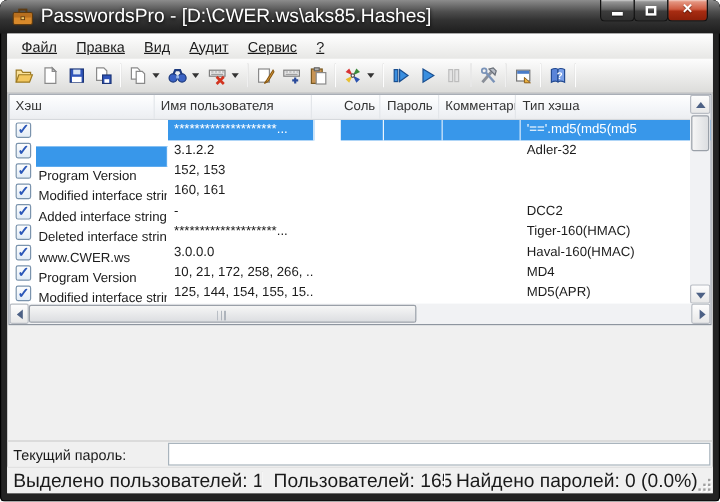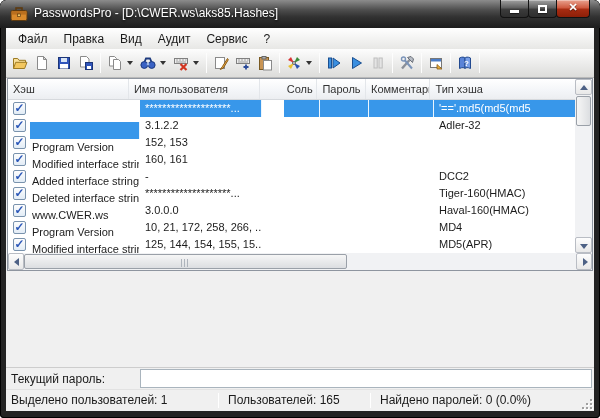--- a/index.html
+++ b/index.html
@@ -6,39 +6,39 @@
   body { background:#fff; font-family:"Liberation Sans", sans-serif; }
   .win { position:relative; width:600px; height:418px; background:#232323;
          border-radius:6px 6px 4px 4px; overflow:hidden; box-shadow:inset 0 0 0 1px #000; }
 
   
   .titlebar { position:absolute; left:0; top:0; width:600px; height:28px;
     background:linear-gradient(#8c8c8c, #4e4e4e 35%, #323232 60%, #1d1d1d);
     border-radius:6px 6px 0 0; }
   .app-icon { position:absolute; left:10px; top:6px; width:18px; height:16px; }
   .title-text { position:absolute; left:34px; top:0; height:28px; line-height:27px;
-    color:#fff; font-size:12px; text-shadow:0 1px 3px #000; white-space:nowrap; }
+    color:#fff; font-size:16px; text-shadow:0 1px 3px #000; white-space:nowrap; }
   .cap-btns { position:absolute; right:10px; top:0; display:flex; }
   .cap-btn { height:18px; border:1px solid #121212; border-top:none;
     border-radius:0 0 4px 4px; margin-left:-1px; position:relative;
     background:linear-gradient(#a2a2a2, #606060 45%, #3c3c3c 55%, #2e2e2e);
     box-shadow:inset 0 1px 0 rgba(255,255,255,.35); width:29px; cursor:default; }
   .cap-btn.close { width:34px;
     background:linear-gradient(#e9a28f, #cf5b41 45%, #a72c12 55%, #8d1f08); }
   .glyph-min { position:absolute; left:9px; bottom:4px; width:9px; height:3px; background:#fff; box-shadow:0 1px 1px #00000088; }
   .glyph-max { position:absolute; left:9px; top:5px; width:9px; height:8px; border:2px solid #fff; box-shadow:0 1px 1px #00000066; }
   .glyph-x { position:absolute; left:0; top:1px; width:100%; text-align:center; color:#fff;
     font-size:11px; font-weight:bold; text-shadow:0 1px 1px #00000088; }
 
   
   .client { position:absolute; left:6px; top:28px; width:588px; height:383px; background:#f0f0f0; }
 
   .menubar { position:absolute; left:0; top:0; width:588px; height:21px;
     background:linear-gradient(#ffffff, #e7e7e5); display:flex; align-items:center;
-    padding-left:4px; font-size:12px; color:#1a1a1a; }
+    padding-left:4px; font-size:12px; color:#1a1a1a;text-decoration:underline; }
   .menu-item { padding:2px 8px; white-space:nowrap; }
 
   .toolbar { position:absolute; left:0; top:21px; width:588px; height:29px;
     background:linear-gradient(#fdfdfd, #dcdcda); border-bottom:1px solid #b9b9b9;
     display:flex; align-items:center; padding-left:3px; }
   .tb-btn { width:22px; height:22px; display:flex; align-items:center; justify-content:center; }
   .tb-btn svg { width:16px; height:16px; }
   .dd { width:0; height:0; border-left:3px solid transparent; border-right:3px solid transparent;
     border-top:4px solid #333; margin:0 4px 0 1px; }
   .tb-sep { width:1px; height:20px; background:#b2b2b2; border-right:1px solid #fdfdfd; margin:0 3px; }
@@ -81,21 +81,21 @@
     background:repeating-linear-gradient(90deg,#aeb4bc 0 1px,transparent 1px 3px); }
 
   
   .pw-line { position:absolute; left:0; top:339px; width:588px; border-top:1px solid #cdcdcd; }
   .pw-label { position:absolute; left:5px; top:344px; font-size:12px; color:#1a1a1a; }
   .pw-input { position:absolute; left:134px; top:341px; width:452px; height:19px;
     border:1px solid #a9b4bd; background:#fff; font-family:"Liberation Sans",sans-serif;
     font-size:12px; padding:1px 4px; }
 
   .statusbar { position:absolute; left:0; top:361px; width:588px; height:22px;
-    background:#f0f0f0; border-top:1px solid #e2e2e2; font-size:12px; color:#1a1a1a; }
+    background:#f0f0f0; border-top:1px solid #e2e2e2; font-size:16px; color:#1a1a1a; }
   .sb-text { position:absolute; top:3px; white-space:nowrap; }
   .sb-sep { position:absolute; top:3px; width:1px; height:15px; background:#c9c9c9; border-right:1px solid #fff; }
   .grip { position:absolute; right:2px; bottom:2px; width:10px; height:10px; }
   .grip i { position:absolute; width:2px; height:2px; background:#a0a0a0; box-shadow:1px 1px 0 #fff; }
 </style>
 </head>
 <body>
 
 <div class="win">
 

